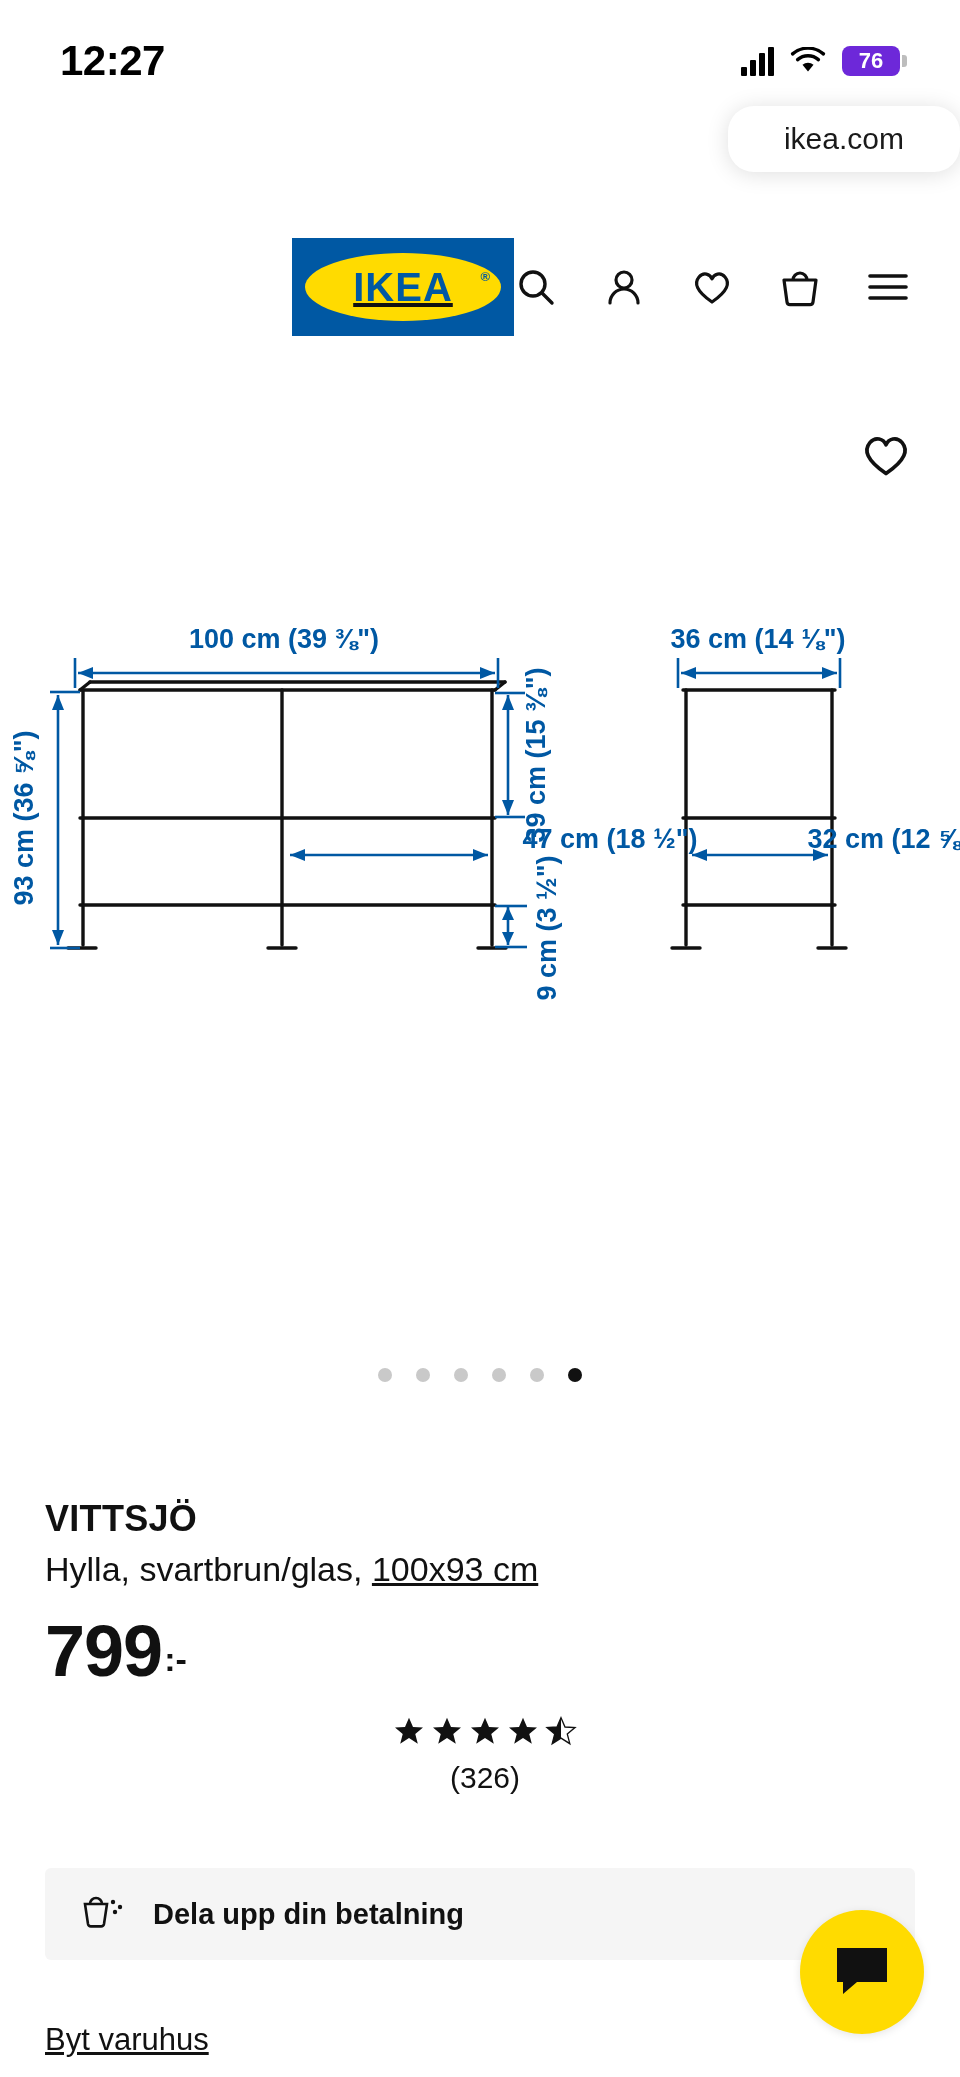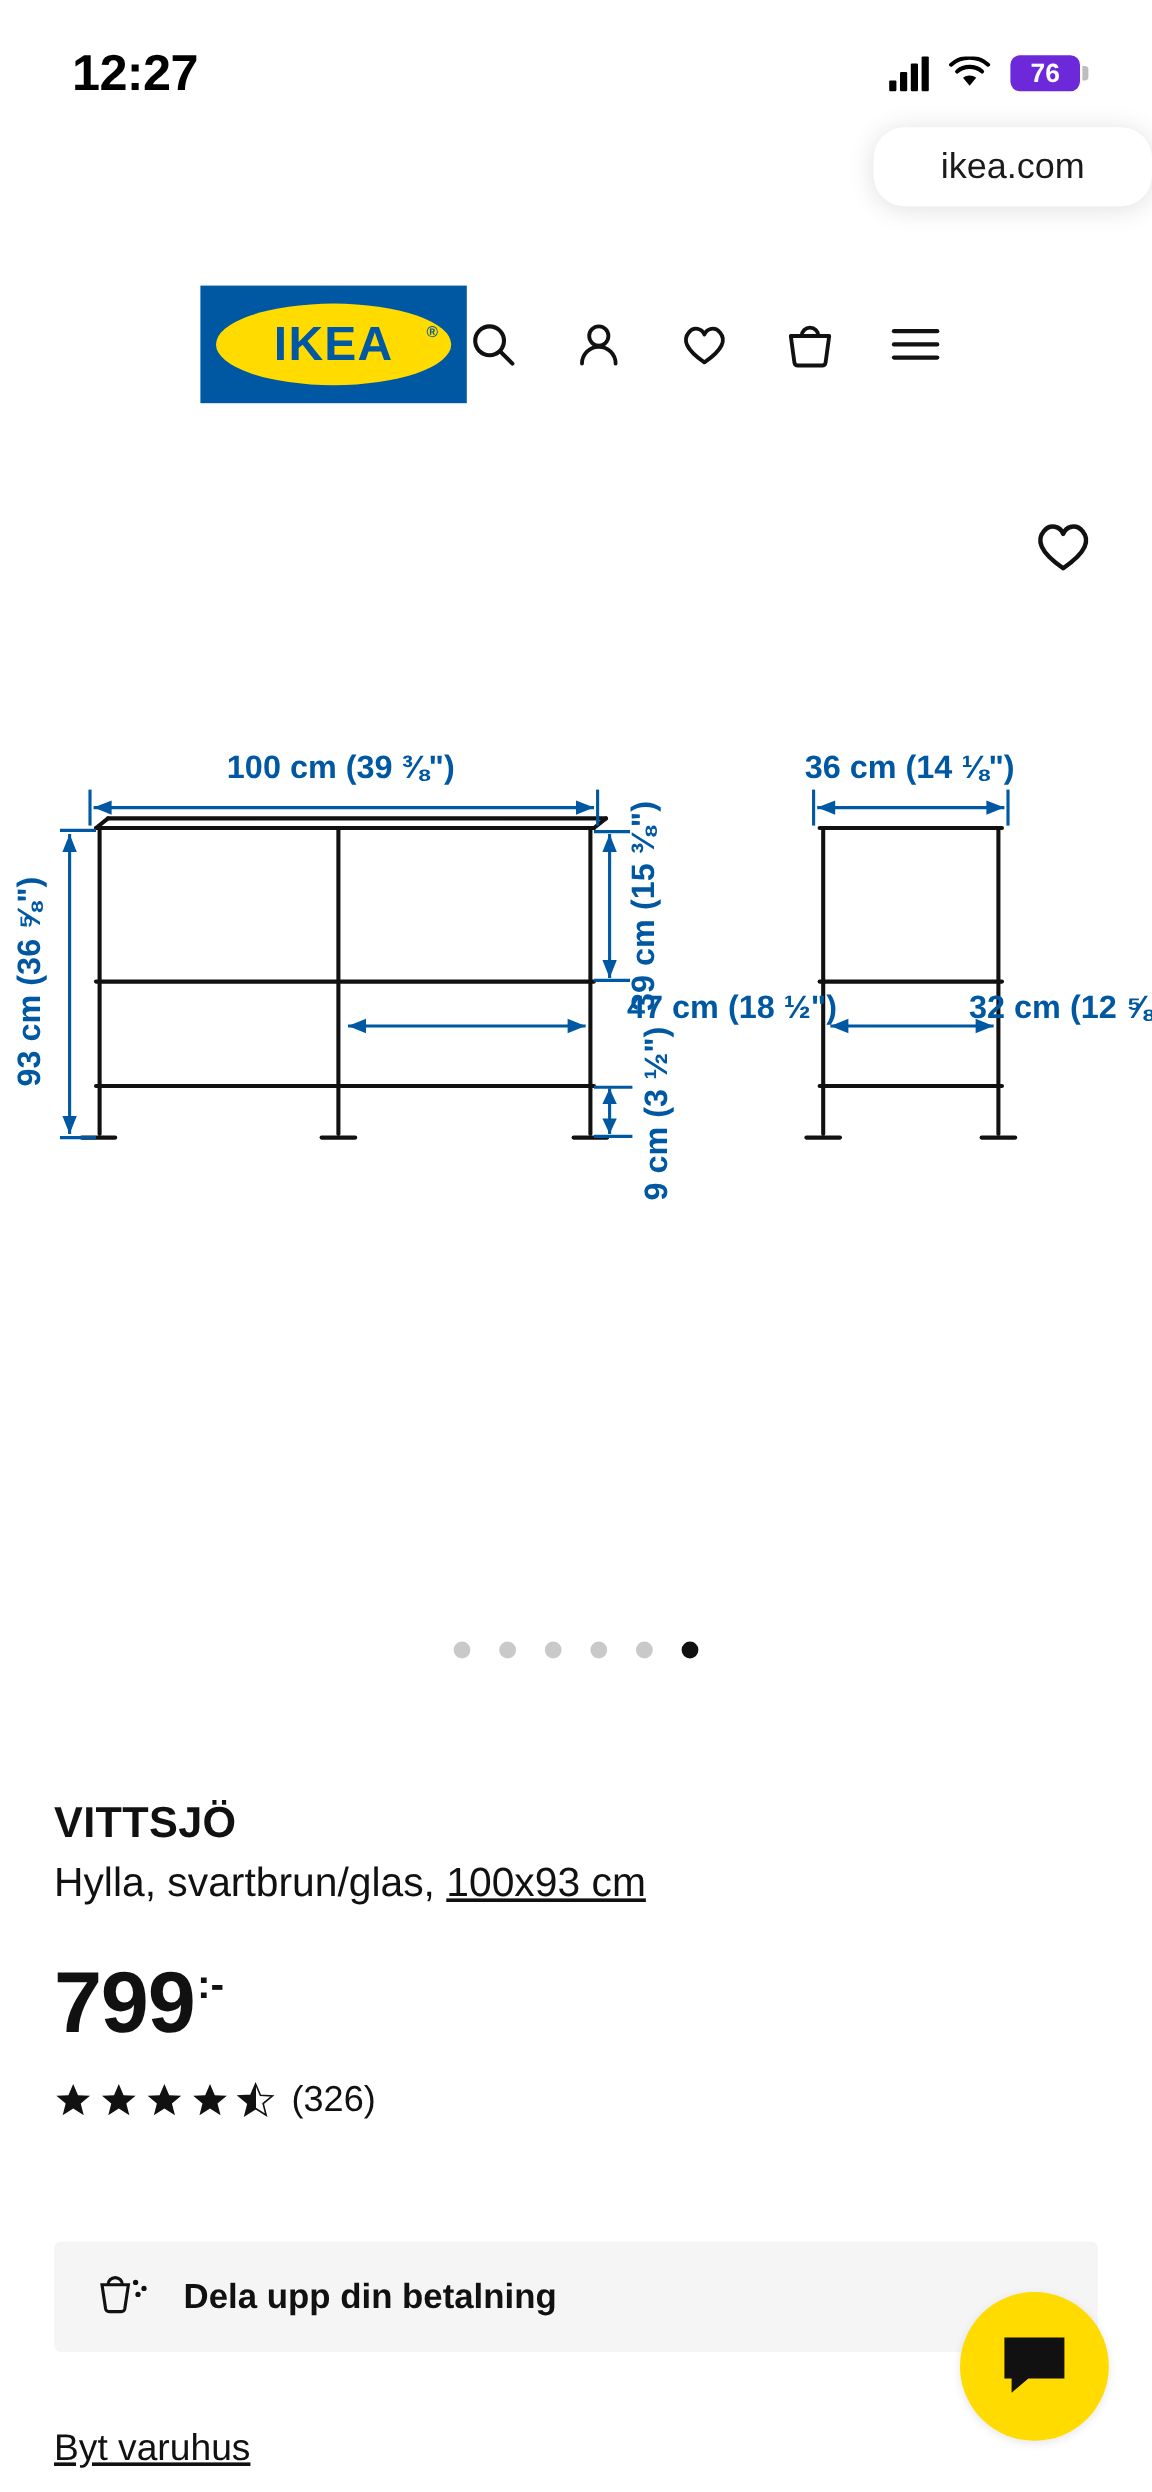--- a/index.html
+++ b/index.html
@@ -50,22 +50,23 @@
     border-radius: 26px;
     padding: 16px 56px;
     font-size: 30px;
     color: #1a1a1a;
     box-shadow: 0 2px 22px rgba(0,0,0,0.13);
   }
 
   
   .site-header {
     position: absolute; top: 232px; left: 0; width: 960px; height: 110px;
-    display: flex; align-items: center; justify-content: center;
+    display: flex; align-items: center; justify-content: flex-end;
     padding: 0 42px;
+    text-decoration: underline;
   }
   .ikea-logo {
     width: 222px; height: 98px; background: #0058a3;
     display: flex; align-items: center; justify-content: center;
   }
   .ikea-oval {
     width: 196px; height: 68px; background: #ffdb00; border-radius: 50%;
     display: flex; align-items: center; justify-content: center;
     font-weight: bold; font-size: 40px; color: #0058a3; letter-spacing: 1px;
     font-family: "Liberation Sans", sans-serif; position: relative;
@@ -87,26 +88,26 @@
     display: flex; justify-content: center; align-items: center; gap: 24px;
   }
   .dot { width: 14px; height: 14px; border-radius: 50%; background: #c9c9c9; }
   .dot.active { background: #111; }
 
   
   .info { position: absolute; top: 1498px; left: 45px; width: 880px; }
   .prod-name { font-size: 36px; font-weight: bold; letter-spacing: 0.3px; color: #111; }
   .prod-desc { font-size: 34px; margin-top: 10px; color: #111; }
   .prod-desc a { color: #111; }
-  .price-row { margin-top: 46px; display: flex; align-items: flex-start; }
+  .price-row { margin-top: 28px; display: flex; align-items: flex-end; }
   .price { font-size: 72px; font-weight: bold; line-height: 0.95; color: #111; letter-spacing: -1px; }
   .price-suffix { font-size: 34px; font-weight: bold; margin-left: 2px; margin-bottom: 6px; }
   .price-excl { margin-top: 18px; font-size: 26px; color: #484848; }
 
-  .rating-row { margin-top: 30px; display: flex; align-items: center; gap: 14px; }
+  .rating-row { margin-top: 30px; display: flex; align-items: center; gap: 14px; flex-direction: column; }
   .stars { display: flex; gap: 6px; }
   .star { width: 32px; height: 32px; }
   .rating-count { font-size: 30px; color: #111; }
 
   
   .paybanner {
     position: absolute; top: 1868px; left: 45px; width: 870px; height: 92px;
     background: #f5f5f5; border-radius: 6px;
     display: flex; align-items: center; padding: 0 34px; gap: 28px;
   }

